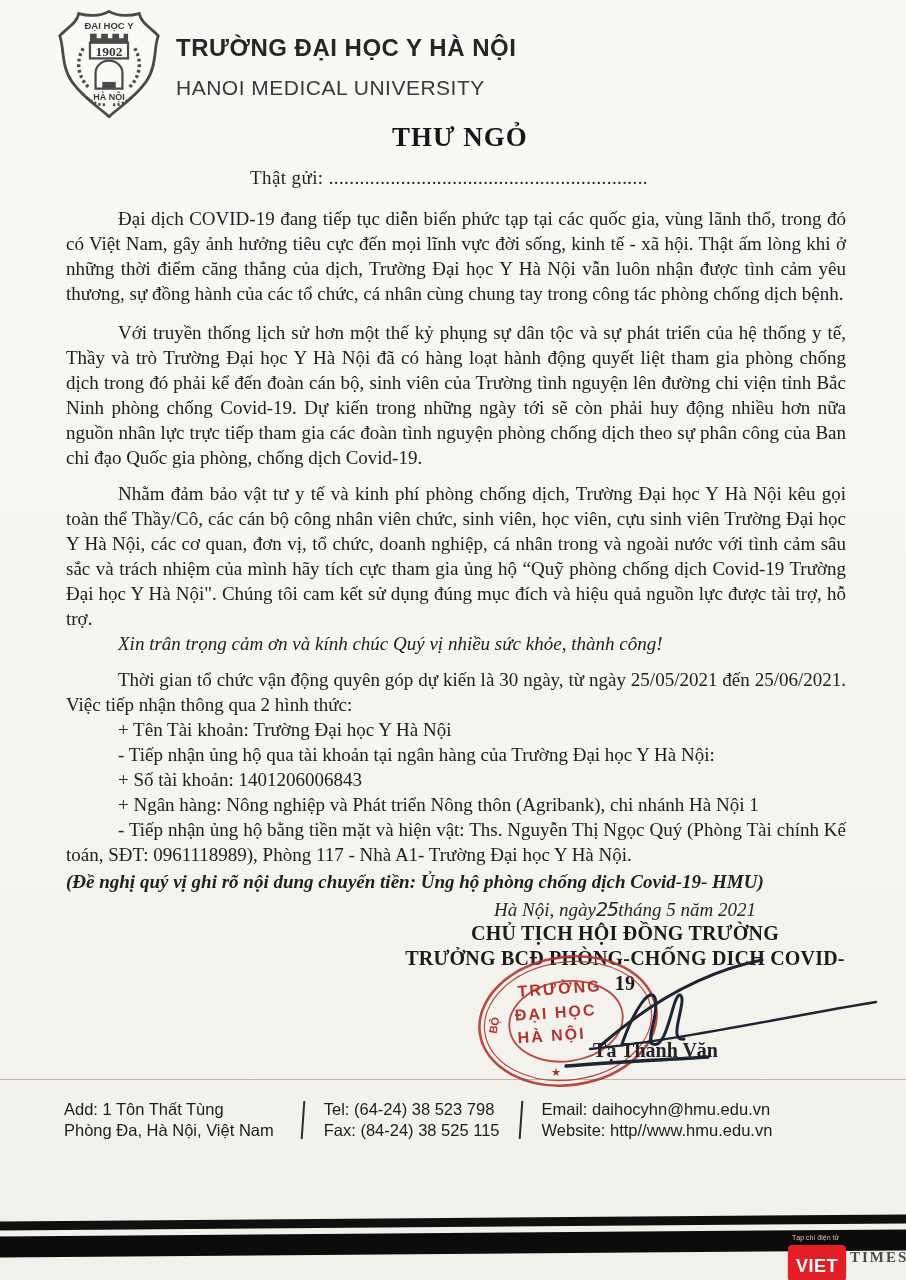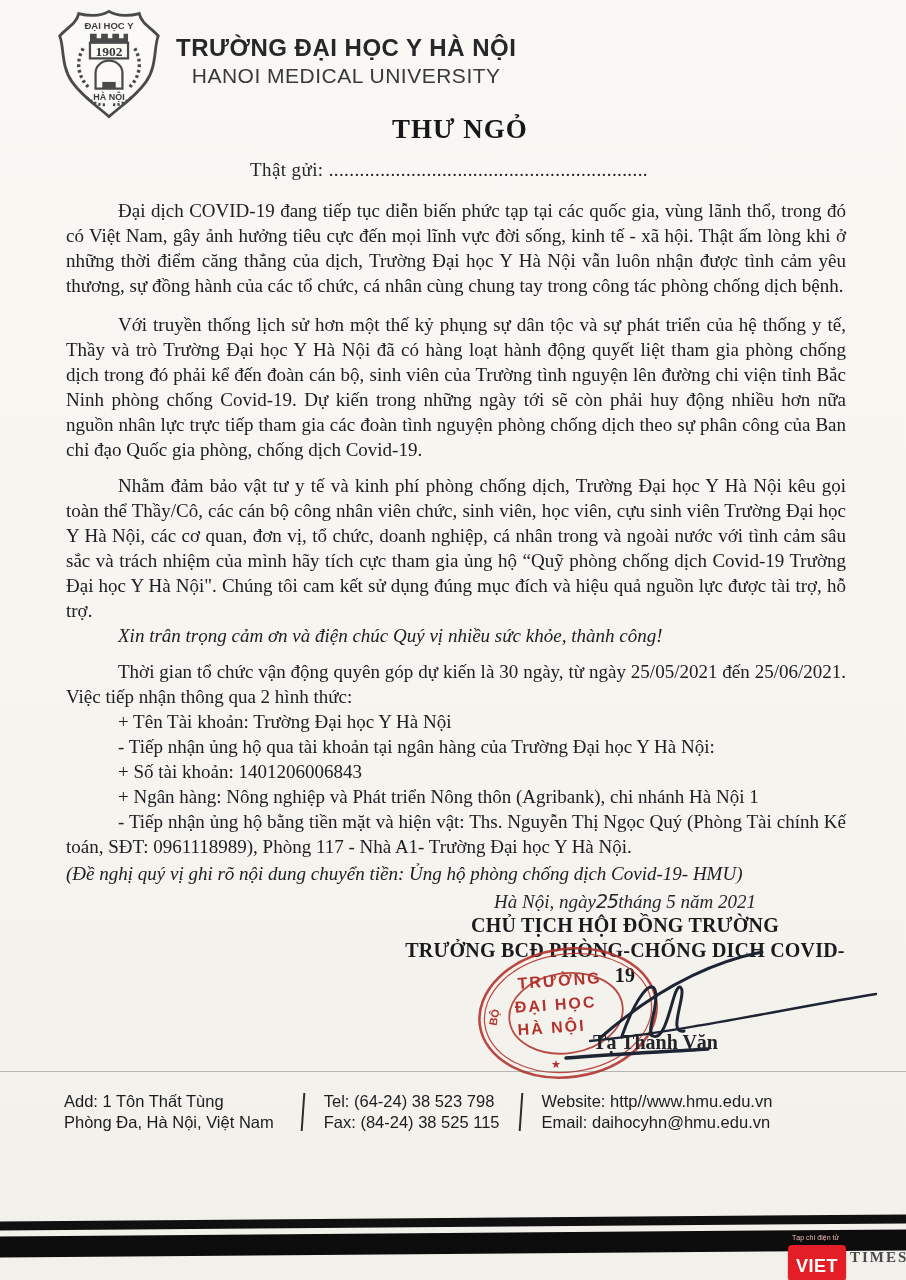--- a/index.html
+++ b/index.html
@@ -6,37 +6,37 @@
   body{
     width:906px;height:1280px;overflow:hidden;
     background:#f7f5f0;
     font-family:"Liberation Serif","DejaVu Serif",serif;
     color:#1e1e20;
     position:relative;
   }
   .page{position:relative;width:906px;height:1280px;background:linear-gradient(180deg,#faf8f4 0%,#f6f4ef 60%,#f2f0ea 100%);}
 
   
-  .header{position:relative;height:112px;padding-top:2px;}
+  .header{position:relative;height:112px;padding-top:10px;}
   .logo{position:absolute;left:52px;top:8px;width:114px;height:112px;}
-  .org{position:absolute;left:176px;top:34px;font-family:"Liberation Sans","DejaVu Sans",sans-serif;text-align:center;}
+  .org{position:absolute;left:176px;top:34px;font-family:"Liberation Sans","DejaVu Sans",sans-serif;}
   .org-vi{font-size:24px;font-weight:bold;letter-spacing:.5px;color:#272729;}
-  .org-en{font-size:21px;color:#39393b;margin-top:2px;letter-spacing:.5px;}
+  .org-en{font-size:21px;color:#39393b;margin-top:14px;letter-spacing:.5px;}
 
   
   .title{text-align:center;font-size:27px;font-weight:bold;letter-spacing:1px;margin:0 0 4px 14px;color:#17171a;}
   .salutation{margin:14px 0 0 250px;font-size:19px;letter-spacing:.4px;color:#26262a;}
 
   
   .body{padding:17px 60px 0 66px;font-size:19px;line-height:25px;text-align:justify;color:#202024;}
   .body p{margin:0;text-indent:52px;}
   .body p.gap{margin-bottom:14px;}
   .body p.gap-s{margin-bottom:11px;}
   .thanks{font-style:italic;}
-  .note{font-weight:normal;font-style:italic;text-indent:0 !important;margin-top:2px !important;}
+  .note{font-weight:bold;font-style:italic;text-indent:0 !important;margin-top:2px !important;}
 
   
   .sig-section{position:relative;height:196px;}
   .sig-block{position:absolute;left:405px;top:4px;width:440px;text-align:center;}
   .sig-date{font-style:italic;font-size:19px;color:#26262a;}
   .sig-date .day{font-family:"DejaVu Sans",sans-serif;font-style:italic;letter-spacing:-1px;text-align:right;}
   .sig-title{font-weight:bold;font-size:20px;line-height:25px;color:#1b1b1e;letter-spacing:.2px;}
   .sig-svg{position:absolute;left:0;top:0;width:906px;height:196px;pointer-events:none;}
   .signer{position:absolute;left:538px;top:145px;width:180px;text-align:right;font-weight:bold;font-size:20px;color:#23232a;}
 
@@ -85,21 +85,21 @@
     </div>
   </div>
 
   <h1 class="title">THƯ NGỎ</h1>
   <div class="salutation">Thật gửi: ..............................................................</div>
 
   <div class="body">
     <p class="gap">Đại dịch COVID-19 đang tiếp tục diễn biến phức tạp tại các quốc gia, vùng lãnh thổ, trong đó có Việt Nam, gây ảnh hưởng tiêu cực đến mọi lĩnh vực đời sống, kinh tế - xã hội. Thật ấm lòng khi ở những thời điểm căng thẳng của dịch, Trường Đại học Y Hà Nội vẫn luôn nhận được tình cảm yêu thương, sự đồng hành của các tổ chức, cá nhân cùng chung tay trong công tác phòng chống dịch bệnh.</p>
     <p class="gap-s">Với truyền thống lịch sử hơn một thế kỷ phụng sự dân tộc và sự phát triển của hệ thống y tế, Thầy và trò Trường Đại học Y Hà Nội đã có hàng loạt hành động quyết liệt tham gia phòng chống dịch trong đó phải kể đến đoàn cán bộ, sinh viên của Trường tình nguyện lên đường chi viện tỉnh Bắc Ninh phòng chống Covid-19. Dự kiến trong những ngày tới sẽ còn phải huy động nhiều hơn nữa nguồn nhân lực trực tiếp tham gia các đoàn tình nguyện phòng chống dịch theo sự phân công của Ban chỉ đạo Quốc gia phòng, chống dịch Covid-19.</p>
     <p>Nhằm đảm bảo vật tư y tế và kinh phí phòng chống dịch, Trường Đại học Y Hà Nội kêu gọi toàn thể Thầy/Cô, các cán bộ công nhân viên chức, sinh viên, học viên, cựu sinh viên Trường Đại học Y Hà Nội, các cơ quan, đơn vị, tổ chức, doanh nghiệp, cá nhân trong và ngoài nước với tình cảm sâu sắc và trách nhiệm của mình hãy tích cực tham gia ủng hộ “Quỹ phòng chống dịch Covid-19 Trường Đại học Y Hà Nội". Chúng tôi cam kết sử dụng đúng mục đích và hiệu quả nguồn lực được tài trợ, hỗ trợ.</p>
-    <p class="thanks gap-s">Xin trân trọng cảm ơn và điện chúc Quý vị nhiều sức khỏe, thành công!</p>
+    <p class="thanks gap-s">Xin trân trọng cảm ơn và kính chúc Quý vị nhiều sức khỏe, thành công!</p>
     <p>Thời gian tổ chức vận động quyên góp dự kiến là 30 ngày, từ ngày 25/05/2021 đến 25/06/2021. Việc tiếp nhận thông qua 2 hình thức:</p>
     <p>+ Tên Tài khoản: Trường Đại học Y Hà Nội</p>
     <p>- Tiếp nhận ủng hộ qua tài khoản tại ngân hàng của Trường Đại học Y Hà Nội:</p>
     <p>+ Số tài khoản: 1401206006843</p>
     <p>+ Ngân hàng: Nông nghiệp và Phát triển Nông thôn (Agribank), chi nhánh Hà Nội 1</p>
     <p>- Tiếp nhận ủng hộ bằng tiền mặt và hiện vật: Ths. Nguyễn Thị Ngọc Quý (Phòng Tài chính Kế toán, SĐT: 0961118989), Phòng 117 - Nhà A1- Trường Đại học Y Hà Nội.</p>
     <p class="note">(Đề nghị quý vị ghi rõ nội dung chuyển tiền: Ủng hộ phòng chống dịch Covid-19- HMU)</p>
   </div>
 
   <div class="sig-section">
@@ -139,22 +139,22 @@
         <div>Add: 1 Tôn Thất Tùng</div>
         <div>Phòng Đa, Hà Nội, Việt Nam</div>
       </div>
       <div class="fdiv fdiv1"></div>
       <div class="fcol">
         <div>Tel: (64-24) 38 523 798</div>
         <div>Fax: (84-24) 38 525 115</div>
       </div>
       <div class="fdiv"></div>
       <div class="fcol">
+        <div>Email: daihocyhn@hmu.edu.vn</div>
         <div>Website: http//www.hmu.edu.vn</div>
-        <div>Email: daihocyhn@hmu.edu.vn</div>
       </div>
     </div>
   </div>
 
   <div class="bars">
     <div class="bar1"></div>
     <div class="bar2"></div>
   </div>
 
   <div class="wm">

